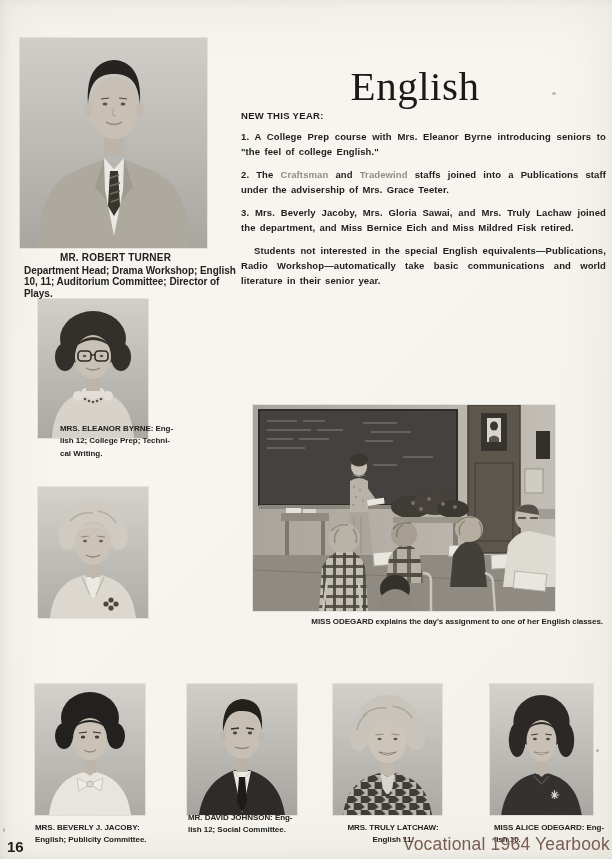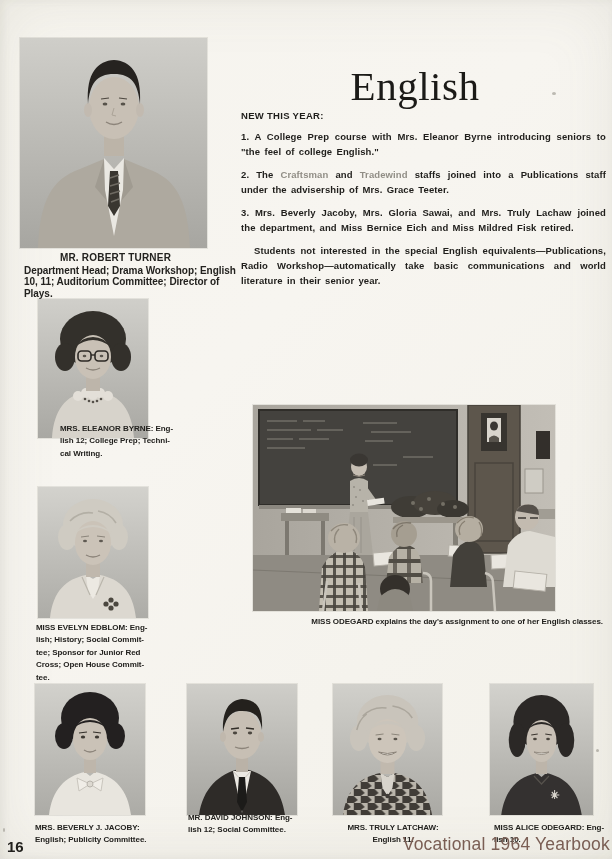--- a/index.html
+++ b/index.html
@@ -145,27 +145,20 @@
       <path d="M43,50 L51,49 M59,49 L67,50" stroke="#8b857b" stroke-width="1"></path>
       <path d="M48,68 Q55,72 62,68" stroke="#8c847a" stroke-width="1.3" fill="none"></path>
       <g fill="#4b473f">
         <circle cx="73" cy="113" r="2.6"></circle>
           <circle cx="78" cy="117" r="2.6"></circle>
         <circle cx="73" cy="121" r="2.6"></circle>
           <circle cx="68" cy="117" r="2.6"></circle>
       </g>
     </svg>
   </div>
-  <div class="cap" style="left:36px;top:622px;width:120px;">
-      <div>MISS EVELYN EDBLOM: Eng-</div>
-      <div>lish; History; Social Commit-</div>
-      <div>tee; Sponsor for Junior Red</div>
-      <div>Cross; Open House Commit-</div>
-      <div>tee.</div>
-    </div>
 
   <div class="photo" style="left:253px;top:405px;width:302px;height:206px;">
     <svg viewBox="0 0 302 206" preserveAspectRatio="none">
       <defs>
         <linearGradient id="gw" x1="0" y1="0" x2="1" y2="0">
           <stop offset="0" stop-color="#a9a59d"></stop>
             <stop offset="1" stop-color="#c2beb6"></stop>
         </linearGradient>
         <pattern id="plaid1" width="10" height="10" patternUnits="userSpaceOnUse">
           <rect width="10" height="10" fill="#c3beb2"></rect>

